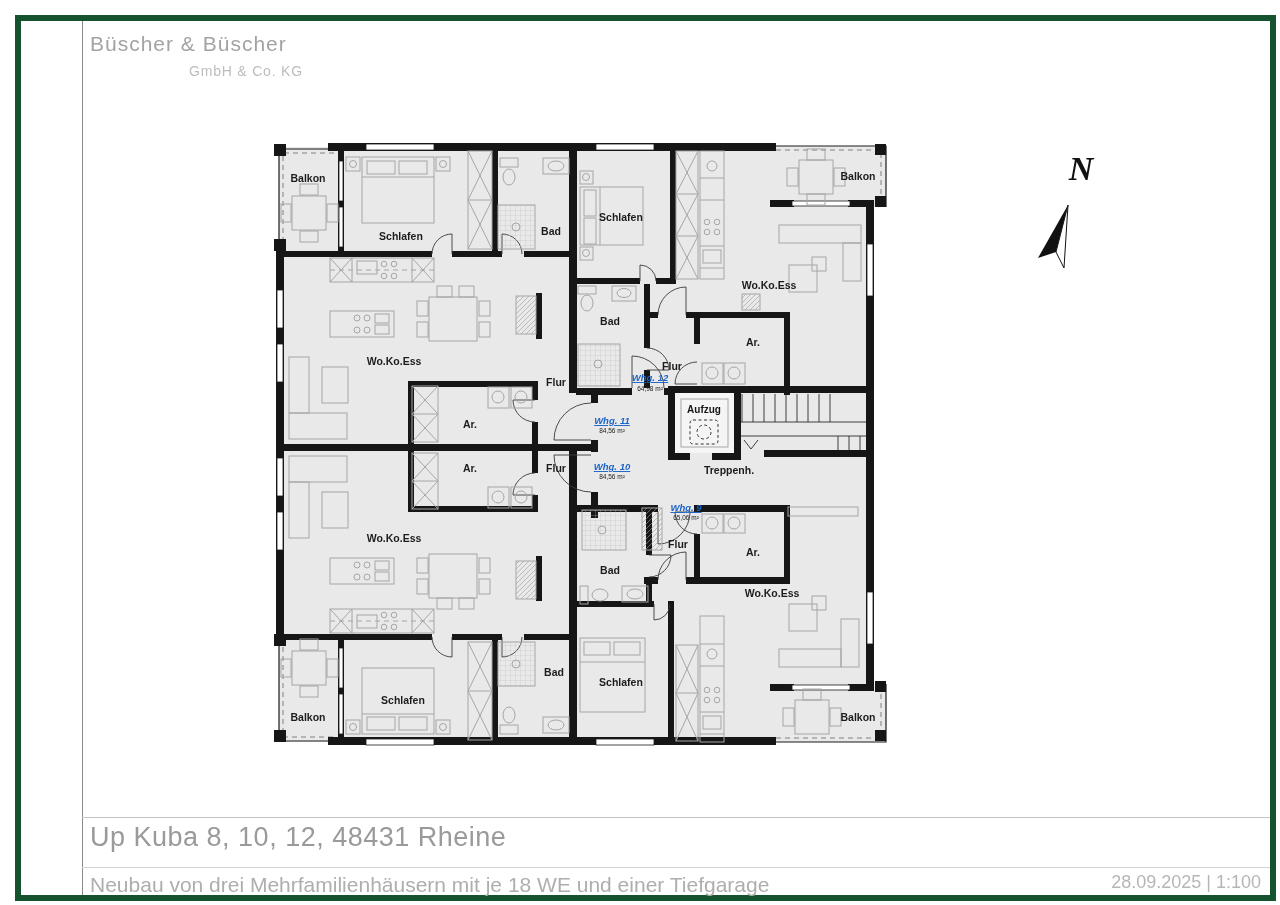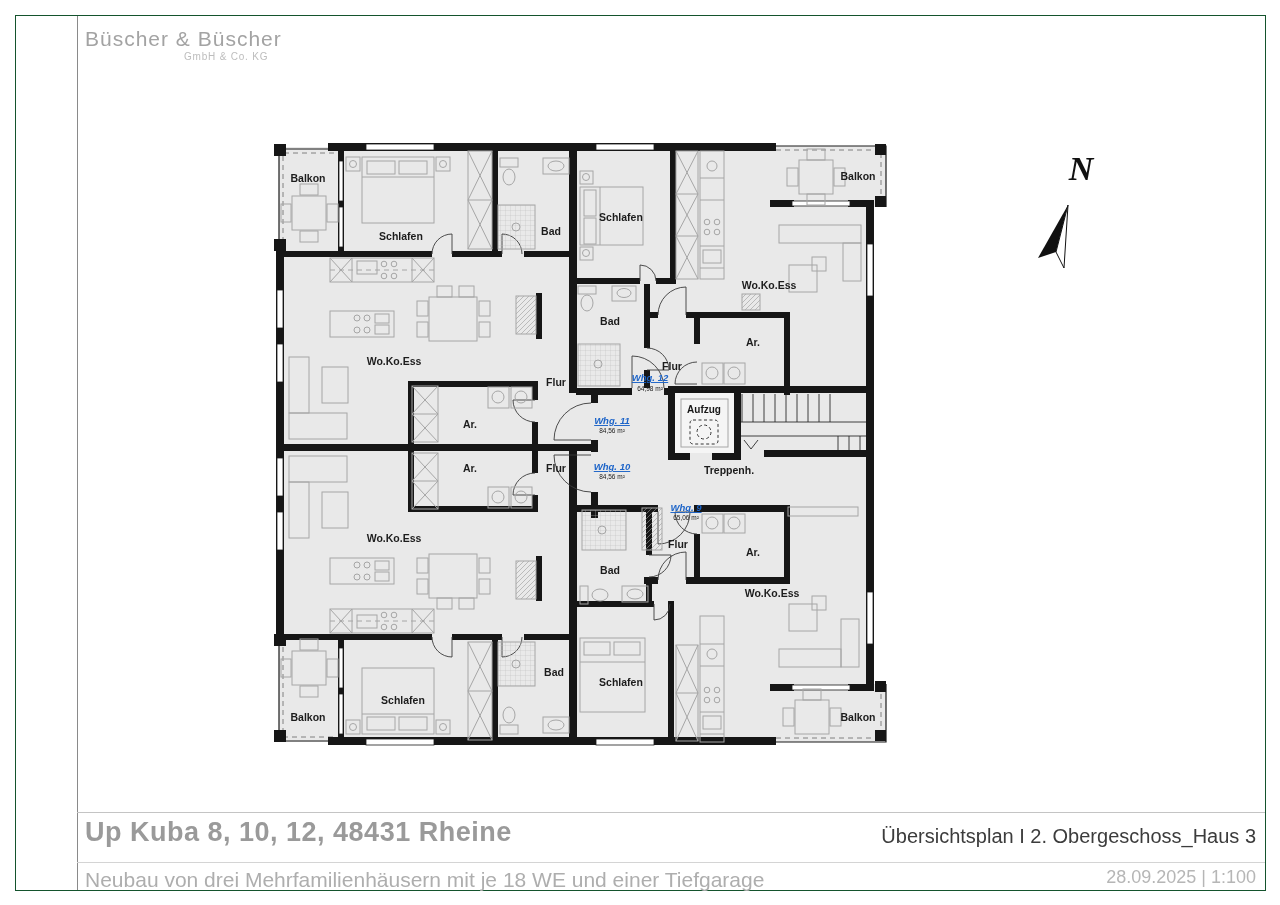--- a/index.html
+++ b/index.html
@@ -1,24 +1,24 @@
 <!DOCTYPE html>
 <html><head>
 <meta charset="utf-8">
 <style>
   html,body{margin:0;padding:0;background:#fff}
   .page{position:relative;width:1280px;height:905px;background:#fff;overflow:hidden;
         font-family:"Liberation Sans",sans-serif}
-  .sheet{position:absolute;left:15px;top:15px;width:1249px;height:874px;border:1px solid #14532d}
+  .sheet{position:absolute;left:15px;top:15px;width:1249px;height:874px;border:6px solid #14532d}
   .side-line{position:absolute;left:61px;top:0;bottom:0;width:0;border-left:1px solid #8a8a8a}
   .logo-main{position:absolute;left:69px;top:11px;font-size:21px;letter-spacing:1px;color:#a3a3a3}
-  .logo-sub{position:absolute;left:168px;top:35px;font-size:10px;letter-spacing:.8px;color:#bdbdbd}
+  .logo-sub{position:absolute;left:168px;top:42px;font-size:14px;letter-spacing:.8px;color:#bdbdbd}
   .tb-line1{position:absolute;left:61px;right:0;top:796px;border-top:1px solid #c4c4c4}
   .tb-line2{position:absolute;left:61px;right:0;top:846px;border-top:1px solid #d4d4d4}
-  .project-title{position:absolute;left:69px;top:801px;font-size:27px;font-weight:bold;color:#9a9a9a;letter-spacing:.5px}
+  .project-title{position:absolute;left:69px;top:801px;font-size:27px;font-weight:normal;color:#9a9a9a;letter-spacing:.5px}
   .plan-title{position:absolute;right:9px;top:809px;font-size:20px;color:#3c3c3c}
   .project-subtitle{position:absolute;left:69px;top:852px;font-size:21px;color:#aeaeae}
   .date-scale{position:absolute;right:9px;top:851px;font-size:18px;color:#b6b6b6}
   svg.plan{position:absolute;left:0;top:0}
   .wall{fill:#161616}
   .floor{fill:#e9e9e9}
   .win{fill:#fff;stroke:#1a1a1a;stroke-width:.8}
   .door{fill:none;stroke:#3a3a3a;stroke-width:.9}
   .thin{fill:none;stroke:#1a1a1a;stroke-width:1.2}
   .dash{fill:none;stroke:#666;stroke-width:.8;stroke-dasharray:5 4}
@@ -36,21 +36,20 @@
 <body>
 
 <div class="page">
   <div class="sheet">
     <div class="side-line"></div>
     <div class="logo-main">Büscher &amp; Büscher</div>
     <div class="logo-sub">GmbH &amp; Co. KG</div>
     <div class="tb-line1"></div>
     <div class="tb-line2"></div>
     <div class="project-title">Up Kuba 8, 10, 12, 48431 Rheine</div>
-    <div class="plan-title">Übersichtsplan I 2. Obergeschoss_Haus 3</div>
     <div class="project-subtitle">Neubau von drei Mehrfamilienhäusern mit je 18 WE und einer Tiefgarage</div>
     <div class="date-scale">28.09.2025  |  1:100</div>
   </div>
 
   <svg class="plan" width="1280" height="905" viewBox="0 0 1280 905">
     <defs>
       <pattern id="pgrid" width="5" height="5" patternUnits="userSpaceOnUse">
         <path d="M0 0H5M0 0V5" stroke="#bdbdbd" stroke-width="0.6" fill="none"></path>
       </pattern>
       <pattern id="phatch" width="5" height="5" patternUnits="userSpaceOnUse">

